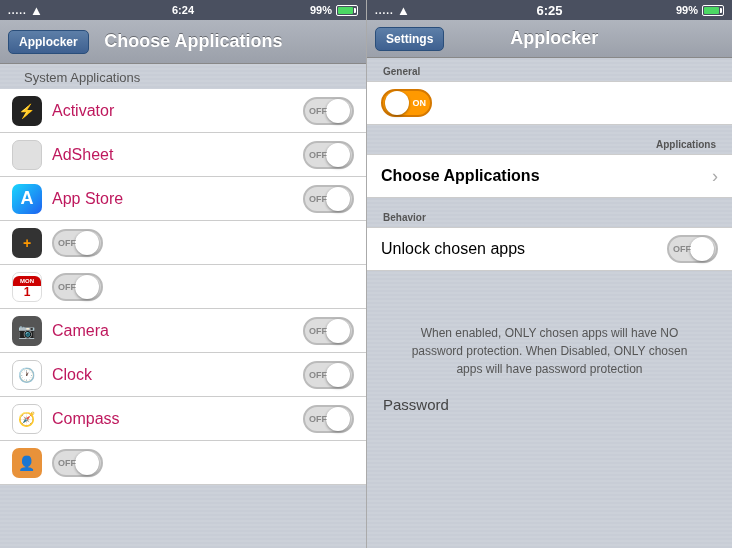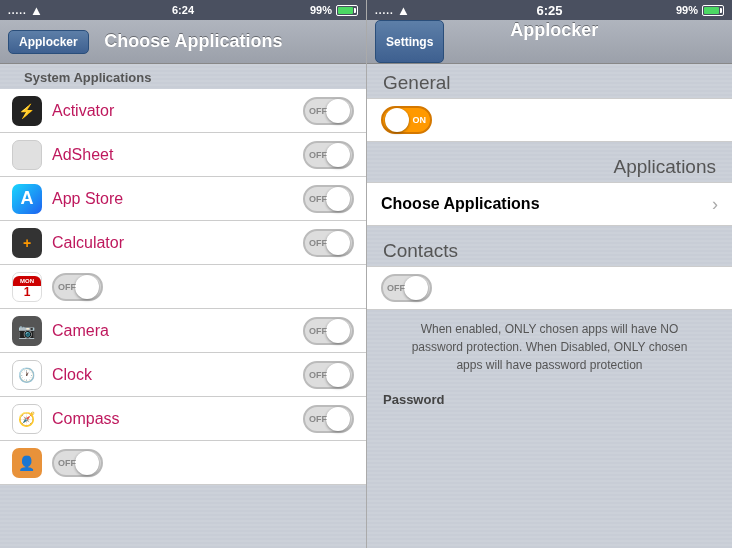--- a/index.html
+++ b/index.html
@@ -45,25 +45,26 @@
       flex: 1;
       text-align: center;
       font-size: 18px;
       font-weight: bold;
       color: white;
       text-shadow: 0 -1px 0 rgba(0,0,0,0.4);
       margin-left: -60px;
     }
 
     .section-header {
-      padding: 6px 24px 4px;
+      padding: 6px 0 4px;
       font-size: 13px;
-      font-weight: 700;
+      font-weight: 400;
       color: #555;
       text-transform: none;
+      margin-left: 24px;
     }
 
     .list-container {
       flex: 1;
       overflow: hidden;
     }
 
     .list-item {
       height: 44px;
       background: white;
@@ -128,23 +129,24 @@
       width: 366px;
       height: 548px;
       background: #c8cdd6;
       display: flex;
       flex-direction: column;
       overflow: hidden;
       border-left: 1px solid #aaa;
     }
 
     .right-nav-bar {
-      height: 44px;
+      height: 38px;
       background: linear-gradient(to bottom, #b0b5be, #9ba0aa);
       display: flex;
+      align-items: center;
       padding: 0 8px;
       border-bottom: 1px solid #888;
     }
 
     .settings-btn {
       background: linear-gradient(to bottom, #5d7fa8, #3e6090);
       border: 1px solid #2a4e7a;
       border-radius: 5px;
       color: white;
       font-size: 12px;
@@ -163,22 +165,22 @@
       margin-left: -60px;
     }
 
     .right-content {
       flex: 1;
       padding: 0;
     }
 
     .r-section-header {
       padding: 8px 16px 4px;
-      font-size: 19px;
-      font-weight: 400;
+      font-size: 10px;
+      font-weight: 700;
       color: #555;
     }
 
     .r-list-item {
       background: white;
       display: flex;
       align-items: center;
       padding: 0 14px;
       height: 44px;
       border-top: 1px solid #ccc;
@@ -236,26 +238,27 @@
       font-weight: 600;
       color: #000;
     }
 
     .info-text {
       padding: 10px 33px;
       font-size: 12px;
       color: #555;
       line-height: 1.5;
       text-align: center;
+      margin-top: 43px;
     }
 
     .r-section-header-password {
       padding: 8px 16px 4px;
-      font-size: 13px;
-      font-weight: 700;
+      font-size: 15px;
+      font-weight: 400;
       color: #444;
     }
     .battery-icon { width: 22px; height: 11px; border: 1.5px solid white; border-radius: 2px; position: relative; display: flex; align-items: center; padding: 1px; }
     .battery-fill { height: 100%; width: 85%; background: #4cd964; border-radius: 1px; }
     .battery-tip { width: 2px; height: 5px; background: white; border-radius: 0 1px 1px 0; margin-left: 1px; }
 
     
     .icon-activator { background: #222; }
     .icon-appstore { background: linear-gradient(135deg, #1ad6fd, #1d62f0); }
 
@@ -317,21 +320,20 @@
     <div class="list-item">
       <div class="app-icon icon-appstore" style="background:linear-gradient(135deg,#1ad6fd,#1d62f0);color:white;font-size:18px;font-weight:bold;">A</div>
       <span class="app-name">App Store</span>
       <div class="toggle-off">
           <div class="toggle-knob"></div>
         </div>
     </div>
 
     <div class="list-item">
       <div class="app-icon" style="background:#333;color:#f90;font-size:14px;font-weight:bold;">+</div>
-      <span class="app-name">Calculator</span>
       <div class="toggle-off">
           <div class="toggle-knob"></div>
         </div>
     </div>
 
     <div class="list-item">
       <div class="app-icon" style="background:white;border:1px solid #ddd;overflow:hidden;flex-direction:column;display:flex;align-items:center;justify-content:center;padding:0;">
         <div style="background:#c00;width:100%;height:10px;display:flex;align-items:center;justify-content:center;color:white;font-size:6px;font-weight:bold;border-radius:6px 6px 0 0;">MON</div>
         <div style="font-size:12px;font-weight:bold;color:#c00;line-height:1;">1</div>
       </div>
@@ -404,22 +406,23 @@
         <div class="toggle-knob"></div>
       </div>
     </div>
 
     <div class="r-section-header" style="margin-top:6px;text-align:right;">Applications</div>
     <div class="r-nav-item">
       <span class="r-nav-label">Choose Applications</span>
       <span class="r-chevron">›</span>
     </div>
 
-    <div class="r-section-header" style="margin-top:6px;">Contacts</div>
+    <div class="r-section-header" style="margin-top:6px;">Behavior</div>
     <div class="r-list-item">
+      <span class="r-item-label">Unlock chosen apps</span>
       <div class="toggle-off">
           <div class="toggle-knob"></div>
         </div>
     </div>
 
     <div class="info-text">When enabled, ONLY chosen apps will have NO password protection. When Disabled, ONLY chosen apps will have password protection</div>
 
     <div class="r-section-header-password">Password</div>
 
   </div>

